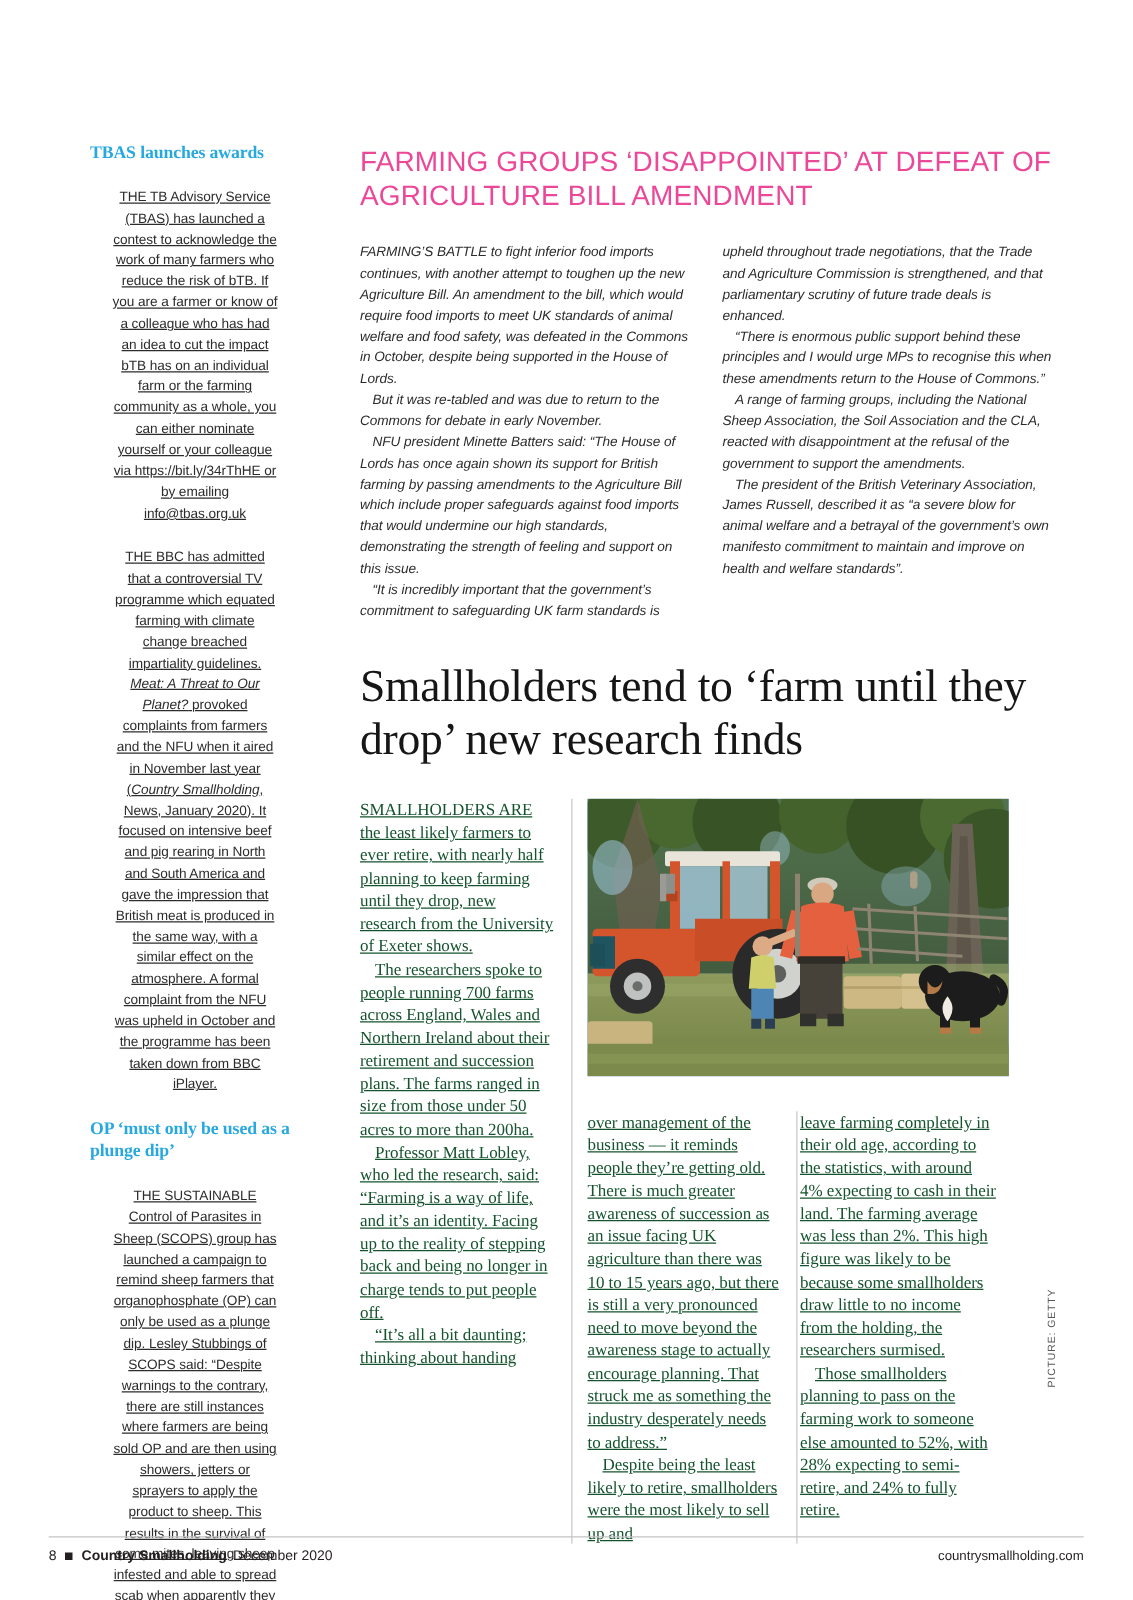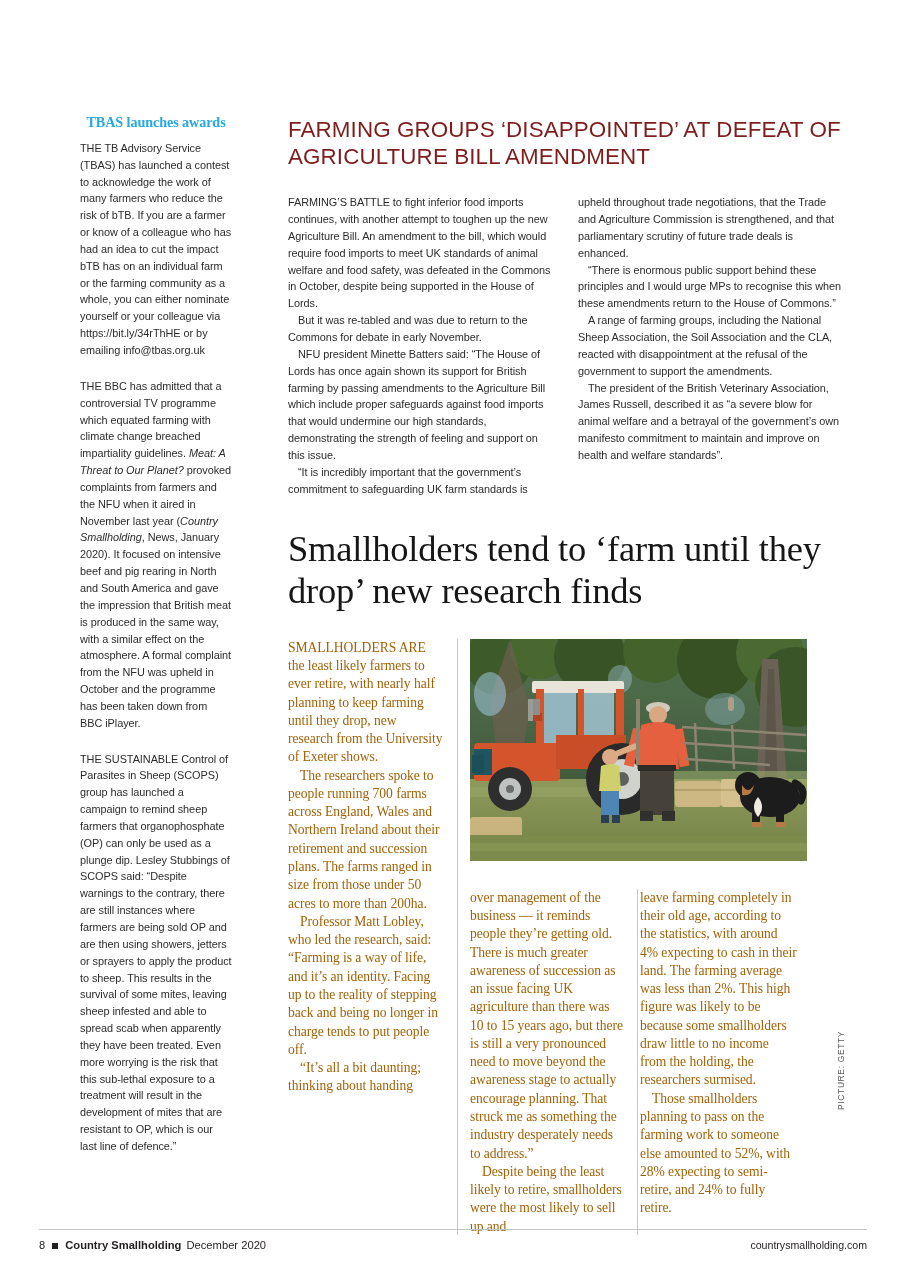--- a/index.html
+++ b/index.html
@@ -31,57 +31,58 @@
   }
   .brief + .brief { margin-top: 19px; }
   .brief-head {
     font-family: "Liberation Serif", serif;
     font-weight: bold;
     font-size: 14.2px;
     line-height: 1.26;
     color: #27a9e0;
     margin: 0 0 2px 0;
     letter-spacing: -0.1px;
-    text-align: center;
   }
   .brief-body {
     font-size: 10.9px;
     line-height: 1.545;
     color: #2c2c2c;
-    margin: 8px;
-    text-align: left;
+    margin: 18px;
+    text-align: center;
     letter-spacing: -0.05px;
+    text-decoration: underline;
   }
   .brief-body i { font-style: italic; }
 
   
   .top-story {
     position: absolute;
     left: 288px;
     top: 116px;
     width: 554px;
   }
   .top-headline {
     font-size: 22.4px;
     line-height: 1.21;
     font-weight: 400;
-    color: #7f1d1d;
+    color: #ec4899;
     margin: 0 0 24px 0;
     letter-spacing: 0.1px;
   }
   .two-col {
     column-count: 2;
     column-gap: 26px;
   }
   .top-body p {
     margin: 0;
     font-size: 10.9px;
     line-height: 1.545;
     color: #2c2c2c;
     letter-spacing: -0.05px;
+    font-style: italic;
   }
   .top-body p + p { text-indent: 10px; }
 
   
   .feature {
     position: absolute;
     left: 288px;
     top: 528px;
     width: 554px;
   }
@@ -120,22 +121,23 @@
     background: #c9c9c9;
   }
   .rule-a { left: 169px; top: 0px;   height: 596px; }
   .rule-b { left: 349px; top: 250px; height: 346px; }
 
   .fcol {
     position: absolute;
     font-family: "Liberation Serif", serif;
     font-size: 13.6px;
     line-height: 1.345;
-    color: #a16207;
+    color: #14532d;
     letter-spacing: -0.05px;
+    text-decoration: underline;
   }
   .fcol p { margin: 0; }
   .fcol p + p { text-indent: 12px; }
   .fcol-1 { left: 0px;   top: 0px;   width: 156px; }
   .fcol-2 { left: 182px; top: 250px; width: 153px; }
   .fcol-3 { left: 352px; top: 250px; width: 157px; }
 
   
   .pic-credit {
     position: absolute;
@@ -189,20 +191,21 @@
     <div class="brief">
       <h3 class="brief-head">TBAS launches awards</h3>
       <p class="brief-body">THE TB Advisory Service (TBAS) has launched a contest to acknowledge the work of many farmers who reduce the risk of bTB. If you are a farmer or know of a colleague who has had an idea to cut the impact bTB has on an individual farm or the farming community as a whole, you can either nominate yourself or your colleague via https://bit.ly/34rThHE or by emailing info@tbas.org.uk</p>
     </div>
 
     <div class="brief">
       <p class="brief-body"><span>THE BBC has admitted that a controversial TV programme which equated farming with climate change breached impartiality guidelines. </span><i>Meat: A Threat to Our Planet?</i><span> provoked complaints from farmers and the NFU when it aired in November last year (</span><i>Country Smallholding</i><span>, News, January 2020). It focused on intensive beef and pig rearing in North and South America and gave the impression that British meat is produced in the same way, with a similar effect on the atmosphere. A formal complaint from the NFU was upheld in October and the programme has been taken down from BBC iPlayer.</span></p>
     </div>
 
     <div class="brief">
+      <h3 class="brief-head">OP ‘must only be used as a plunge dip’</h3>
       <p class="brief-body">THE SUSTAINABLE Control of Parasites in Sheep (SCOPS) group has launched a campaign to remind sheep farmers that organophosphate (OP) can only be used as a plunge dip. Lesley Stubbings of SCOPS said: “Despite warnings to the contrary, there are still instances where farmers are being sold OP and are then using showers, jetters or sprayers to apply the product to sheep. This results in the survival of some mites, leaving sheep infested and able to spread scab when apparently they have been treated. Even more worrying is the risk that this sub-lethal exposure to a treatment will result in the development of mites that are resistant to OP, which is our last line of defence.”</p>
     </div>
 
   </div>
 
   <div class="top-story">
     <h1 class="top-headline">FARMING GROUPS ‘DISAPPOINTED’ AT DEFEAT OF AGRICULTURE BILL AMENDMENT</h1>
     <div class="two-col top-body">
       <p>FARMING’S BATTLE to fight inferior food imports continues, with another attempt to toughen up the new Agriculture Bill. An amendment to the bill, which would require food imports to meet UK standards of animal welfare and food safety, was defeated in the Commons in October, despite being supported in the House of Lords.</p>
       <p>But it was re-tabled and was due to return to the Commons for debate in early November.</p>

